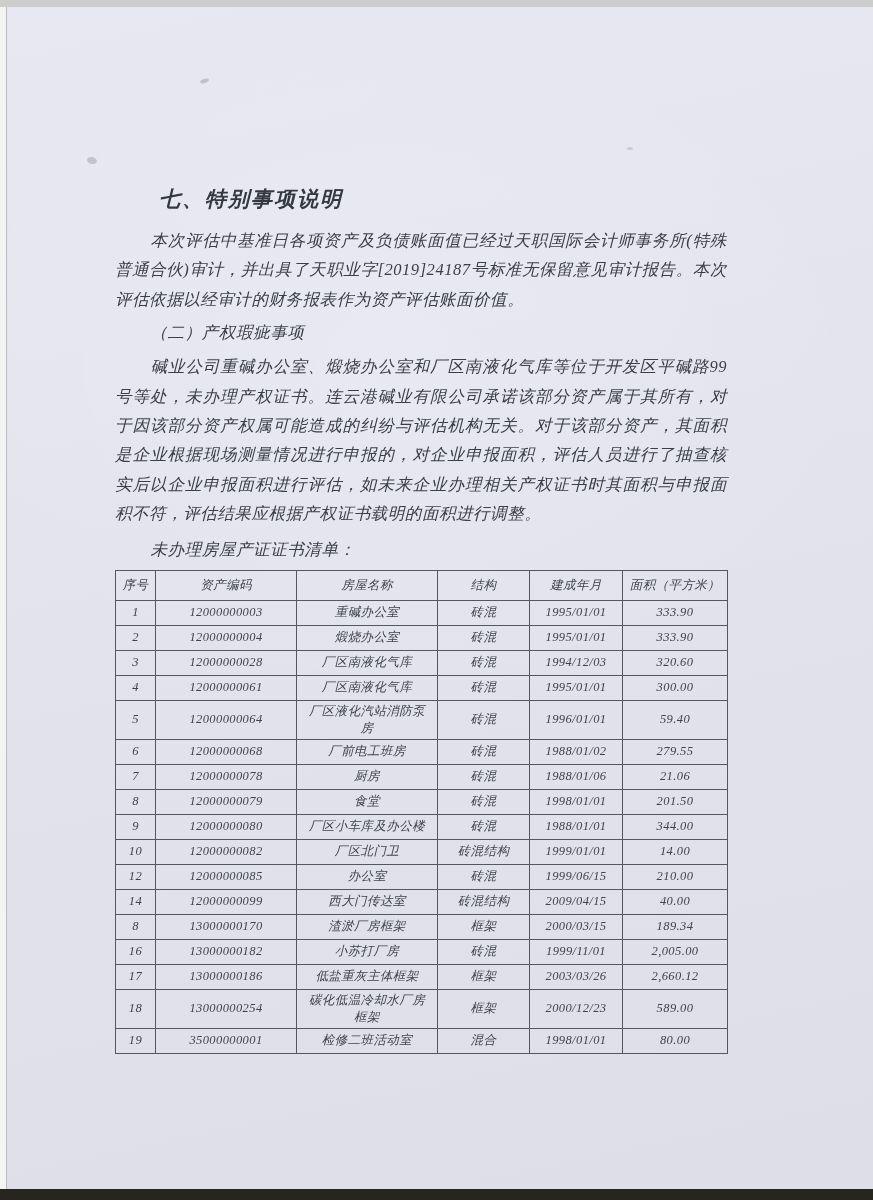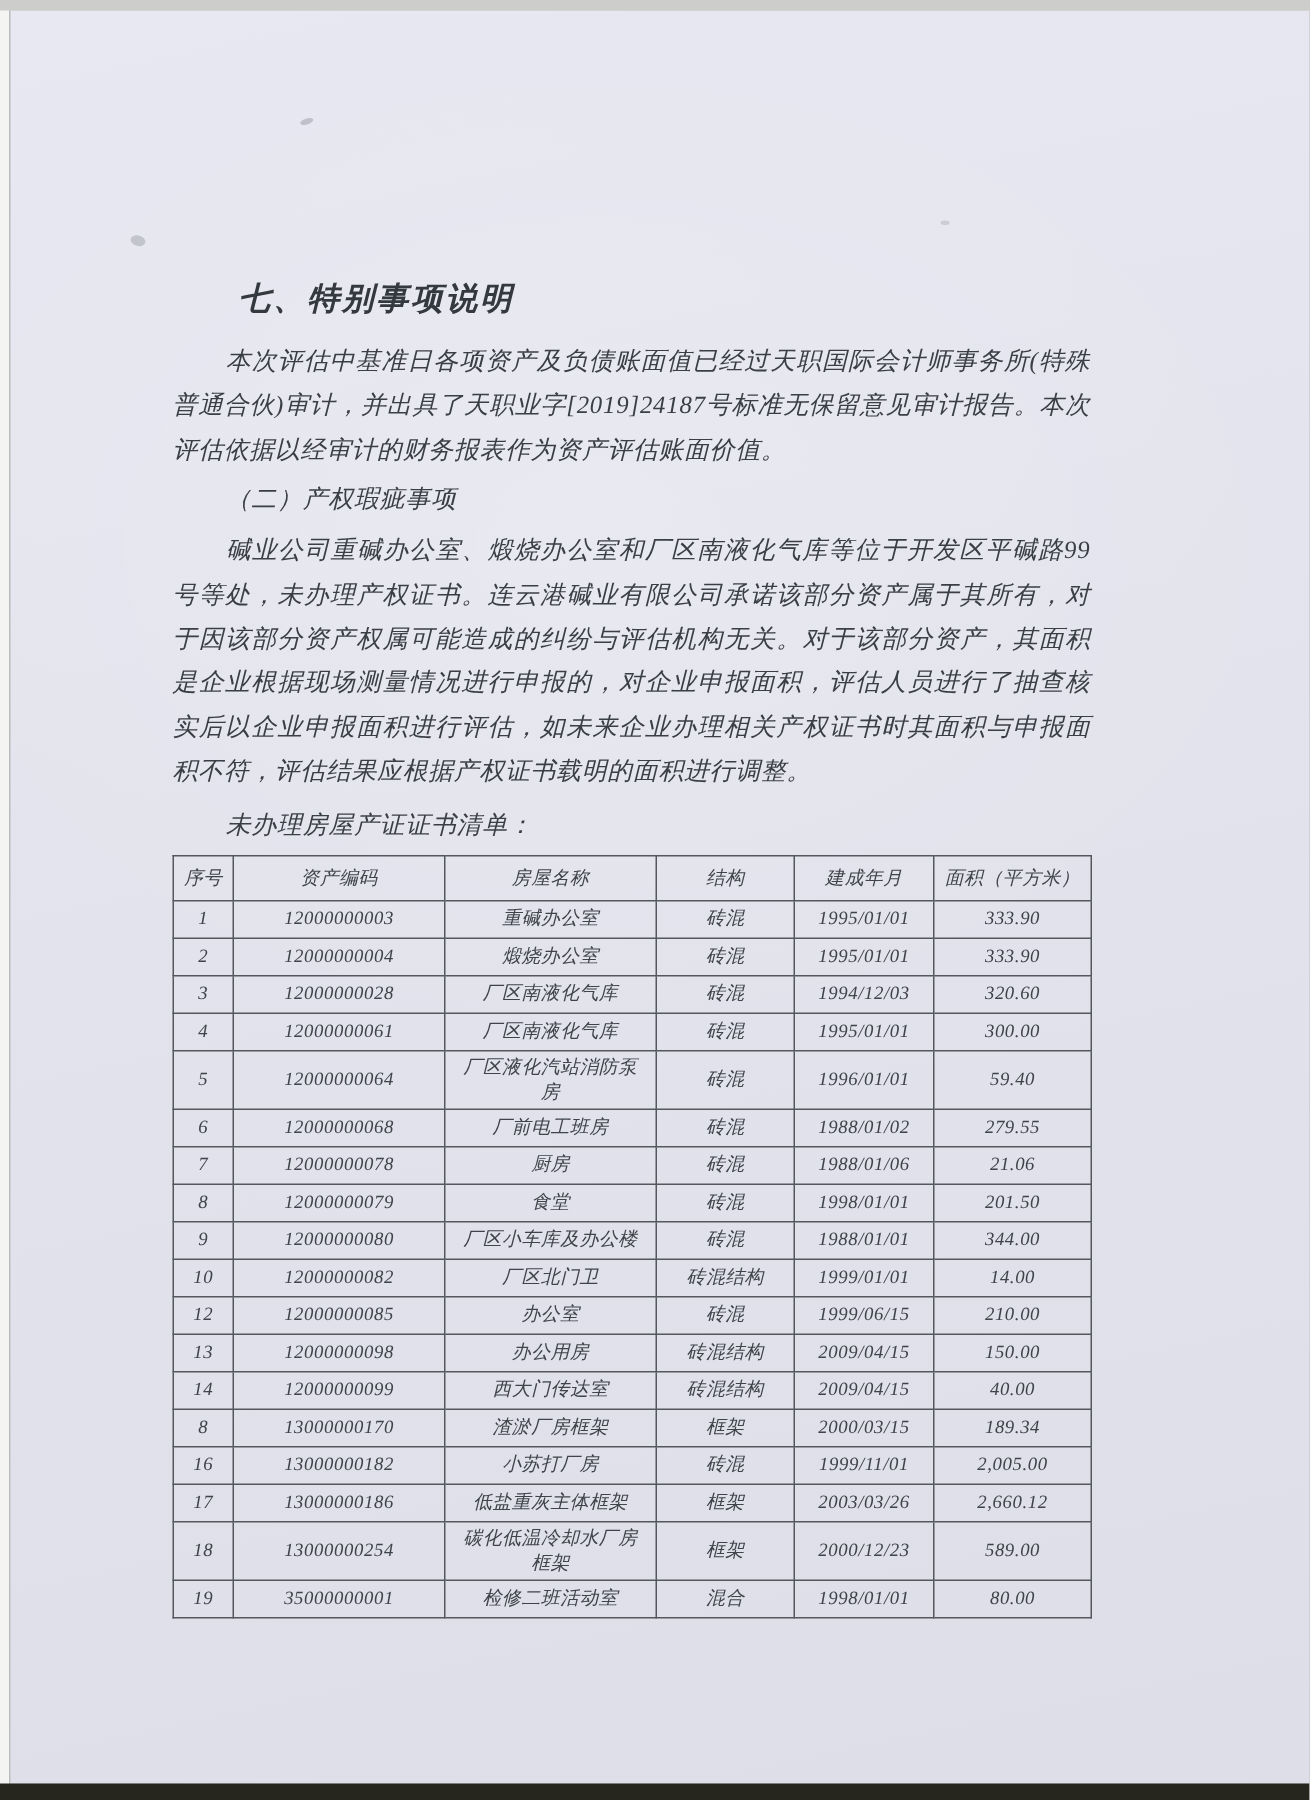--- a/index.html
+++ b/index.html
@@ -183,28 +183,20 @@
             </tr>
             <tr>
               <td>12</td>
               <td>12000000085</td>
               <td><span class="nm">办公室</span></td>
               <td>砖混</td>
               <td>1999/06/15</td>
               <td>210.00</td>
             </tr>
             <tr>
-              <td>13</td>
-              <td>12000000098</td>
-              <td><span class="nm">办公用房</span></td>
-              <td>砖混结构</td>
-              <td>2009/04/15</td>
-              <td>150.00</td>
-            </tr>
-            <tr>
               <td>14</td>
               <td>12000000099</td>
               <td><span class="nm">西大门传达室</span></td>
               <td>砖混结构</td>
               <td>2009/04/15</td>
               <td>40.00</td>
             </tr>
             <tr>
               <td>8</td>
               <td>13000000170</td>

